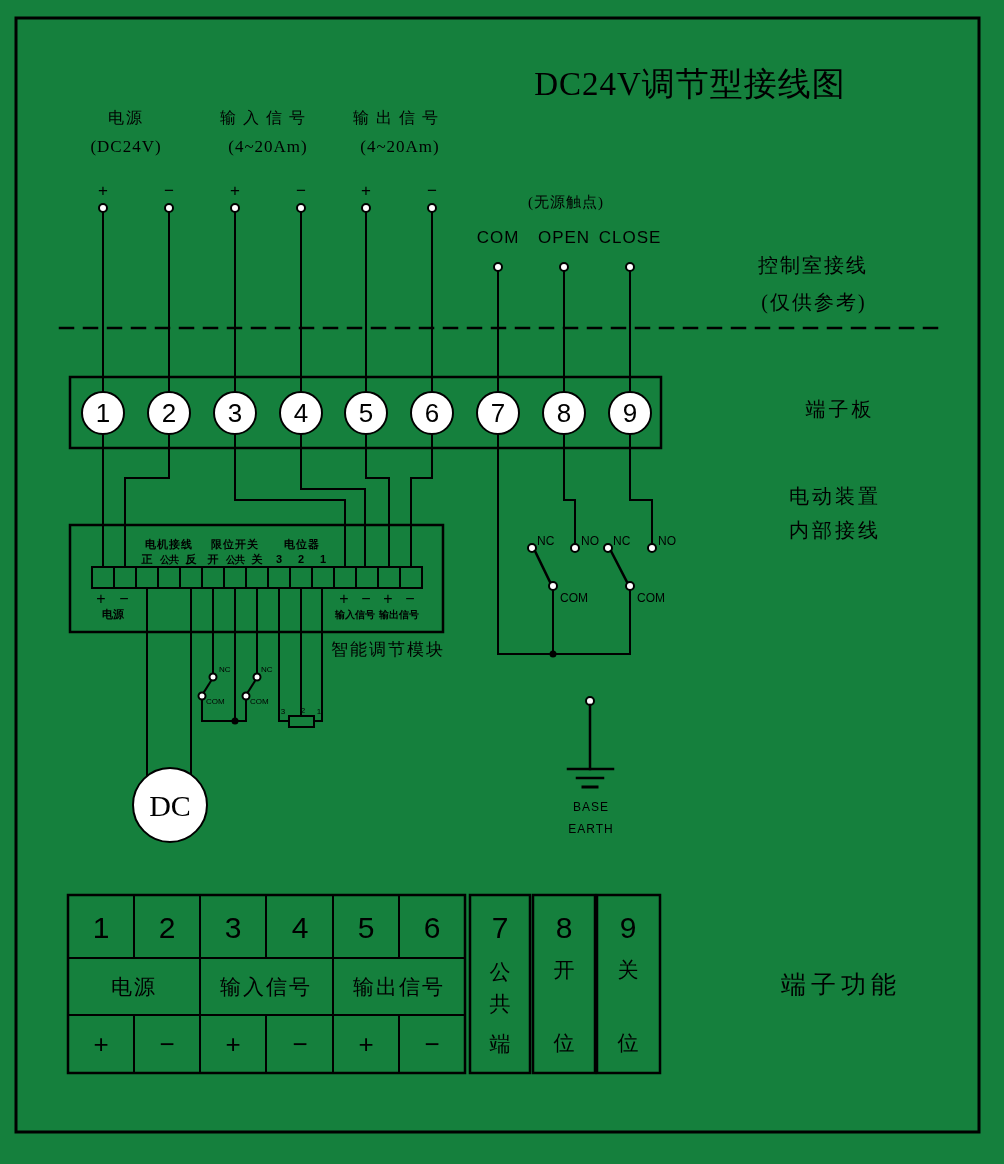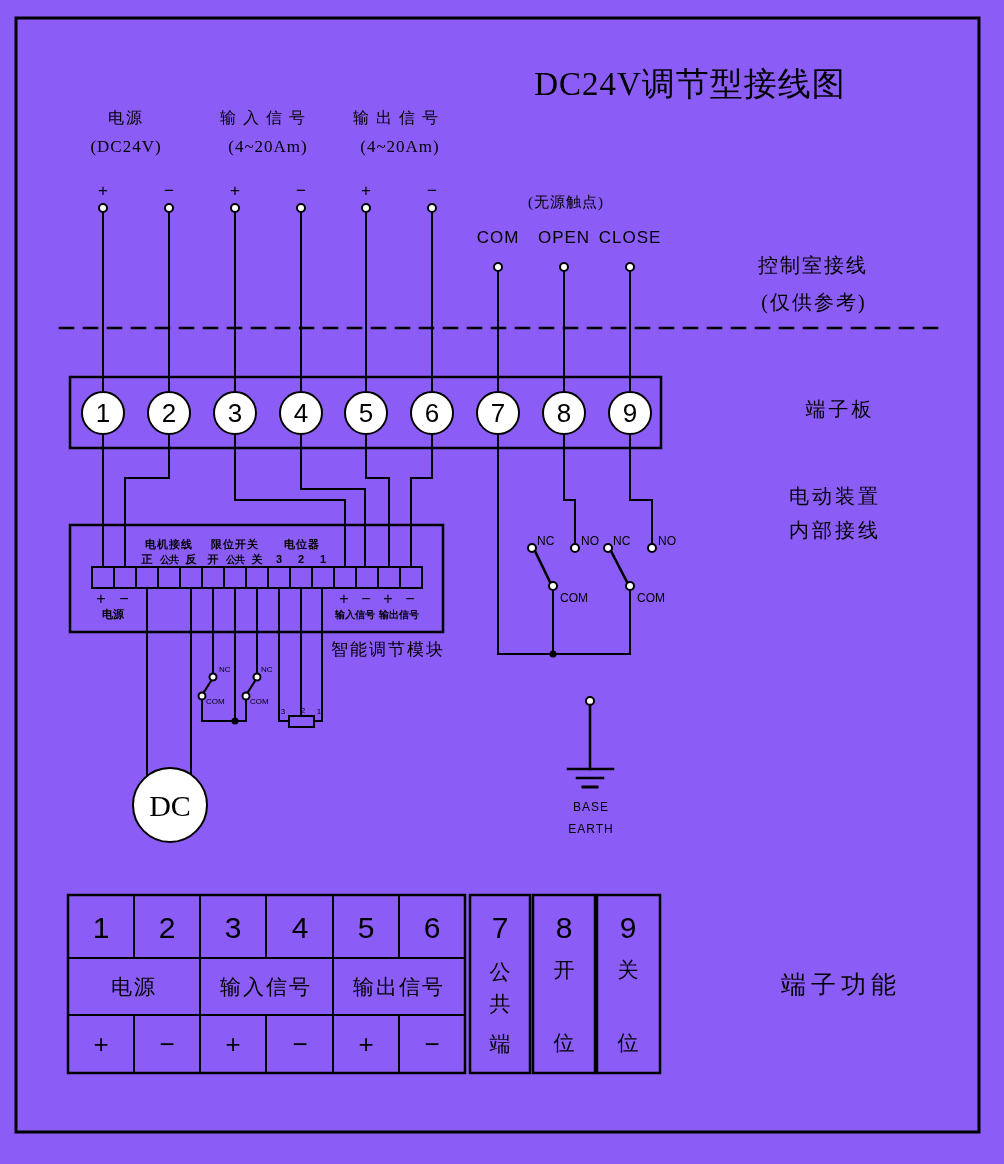--- a/index.html
+++ b/index.html
@@ -1,16 +1,16 @@
 <!DOCTYPE html>
 <html><head>
 <meta charset="utf-8">
 <style>
   html,body{margin:0;padding:0;background:#fff;}
-  .stage{position:relative;width:1004px;height:1164px;background:#8b5cf6;overflow:hidden;}
+  .stage{position:relative;width:1004px;height:1164px;background:#15803d;overflow:hidden;}
   svg{position:absolute;left:0;top:0;}
   svg line,svg path,svg rect,svg circle,svg polyline{stroke:#000;fill:none;stroke-linecap:square;}
   .sw2{stroke-width:2}
   .sw25{stroke-width:2.5}
   .sw3{stroke-width:3}
   .contact{fill:#fff;stroke-width:2}
   .dot{fill:#000;stroke:none}
   text{fill:#000;stroke:none;}
   .fserif{font-family:"Liberation Serif","DejaVu Serif",serif;}
   .fsans{font-family:"Liberation Sans","DejaVu Sans",sans-serif;}

